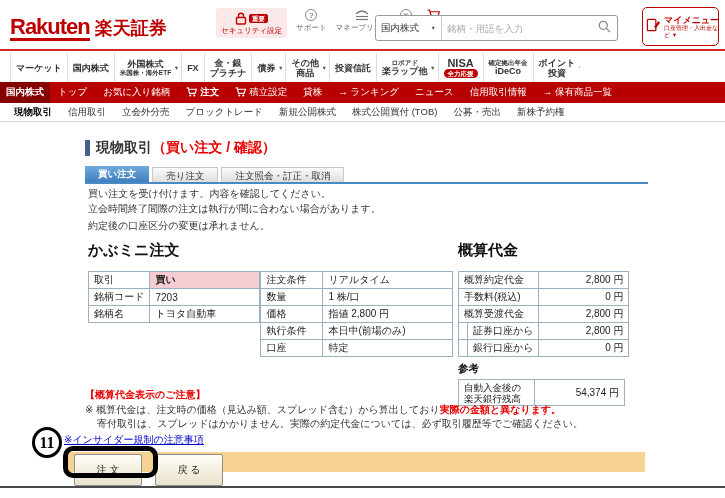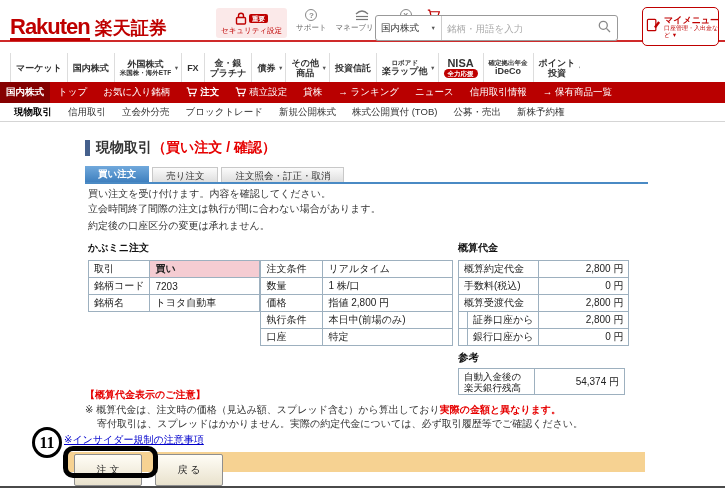--- a/index.html
+++ b/index.html
@@ -1,20 +1,20 @@
 <!DOCTYPE html>
 <html><head>
 <meta charset="utf-8">
 <style>
   * { margin:0; padding:0; box-sizing:border-box; }
   body { font-family:"Liberation Sans","DejaVu Sans",sans-serif; background:#fff; }
   .screen { position:relative; width:725px; height:498px; background:#fff; overflow:hidden; }
 
   
-  .header { position:absolute; top:0; left:0; width:725px; height:42px; background:#fff; border-bottom:2px solid #cf2a2a; }
+  .header { position:absolute; top:0; left:0; width:725px; height:51px; background:#fff; border-bottom:2px solid #cf2a2a; }
   .logo { position:absolute; left:10px; top:16px; display:flex; align-items:baseline; gap:5px; cursor:pointer; }
   .logo-en { color:#bf0000; font-size:22px; font-weight:bold; letter-spacing:-1px; line-height:21px; border-bottom:3px solid #bf0000; padding-bottom:1px; }
   .logo-jp { color:#bf0000; font-size:18px; font-weight:bold; }
   .qlinks { position:absolute; left:216px; top:8px; display:flex; align-items:flex-start; gap:9px; }
   .ql { display:flex; flex-direction:column; align-items:center; gap:2px; cursor:pointer; }
   .ql-label { font-size:7.5px; color:#666; white-space:nowrap; line-height:8px; }
   .ql.sec { background:#fbe9e9; border-radius:3px; padding:3px 5px 3px; }
   .ql.sec .ql-label { color:#bf0000; }
   .sec-top { display:flex; align-items:center; gap:2px; }
   .badge-imp { background:#bf0000; color:#fff; font-size:6.5px; font-weight:bold; padding:1px 3px; border-radius:2px; line-height:7px; }
@@ -68,21 +68,21 @@
   .tab.on { background:linear-gradient(#71a9dc,#3f80bf); color:#fff; font-weight:bold; }
   .tab.off { background:linear-gradient(#fbfbfb,#dedede); color:#333; border:1px solid #c8c8c8; border-bottom:none; margin-left:3px; height:15px; line-height:15px; }
 
   
   .intro { position:absolute; top:186px; left:88px; font-size:10px; color:#333; line-height:15px; }
   .intro3 { position:absolute; top:219px; left:88px; font-size:10px; color:#333; }
 
   
   .ordcol { position:absolute; top:241px; left:88px; }
   .estcol { position:absolute; top:241px; left:458px; }
-  .sectitle { font-size:10px; font-weight:bold; color:#111; margin-bottom:5px; }
+  .sectitle { font-size:15px; font-weight:bold; color:#111; margin-bottom:11px; }
   .tblwrap { display:flex; align-items:flex-start; }
   table.kv { border-collapse:collapse; }
   .kv td { border:1px solid #9db0bf; font-size:10px; color:#222; height:17px; padding:0 5px; background:#fff; white-space:nowrap; }
   .kvA .lbl { width:48px; } .kvA .val { width:110px; }
   .kvB .lbl { width:62px; } .kvB .val { width:130px; }
   .pink { background:#f5ccd2 !important; color:#dd0000; font-weight:bold; }
   .est td { height:17px; }
   .est .lbl { width:76px; }
   .est .sp { width:9px; padding:0; }
   .est .lbli { width:67px; }

